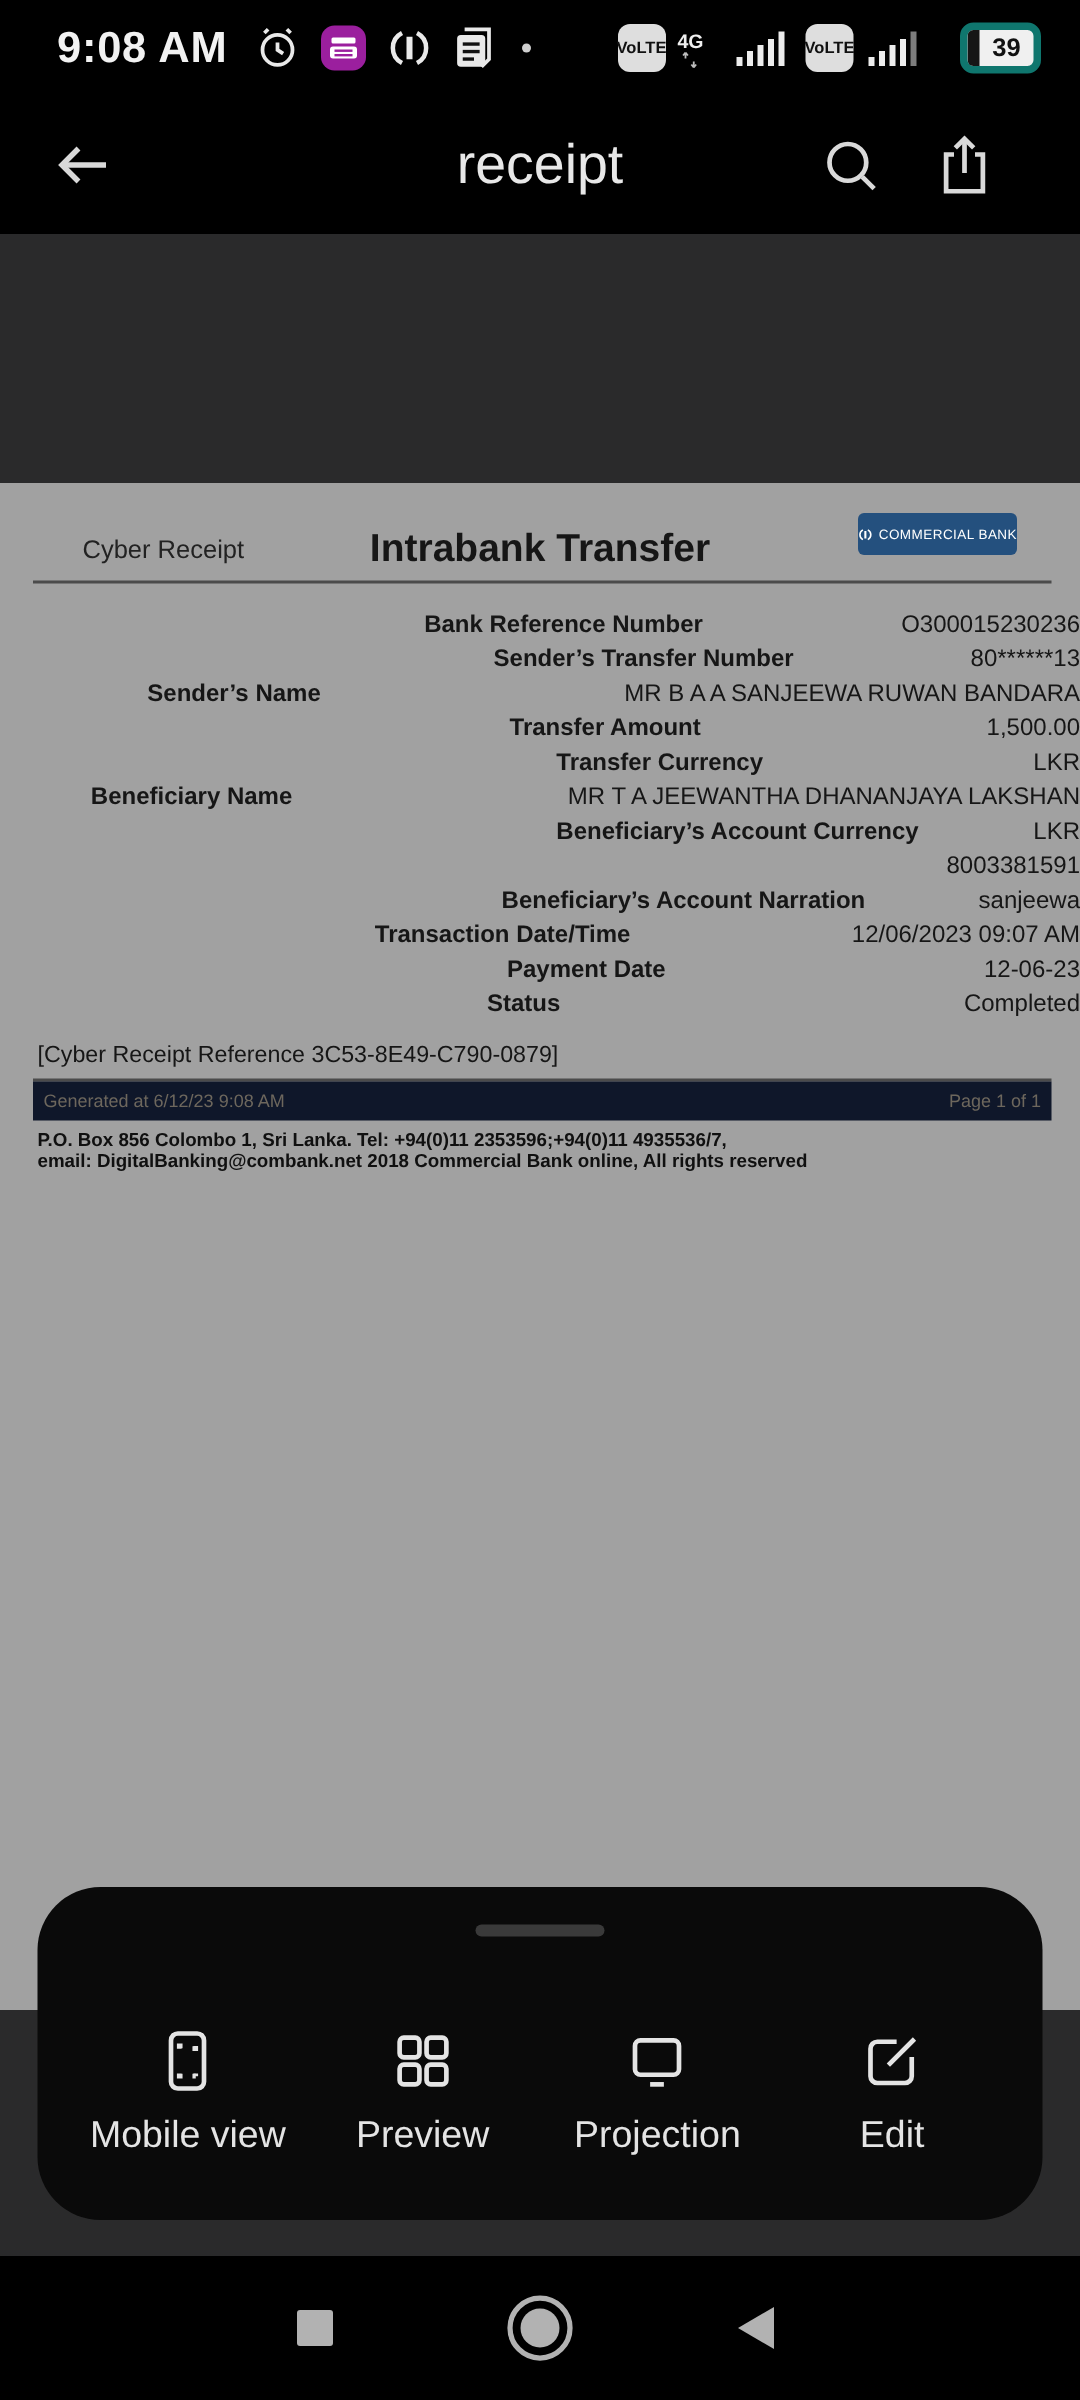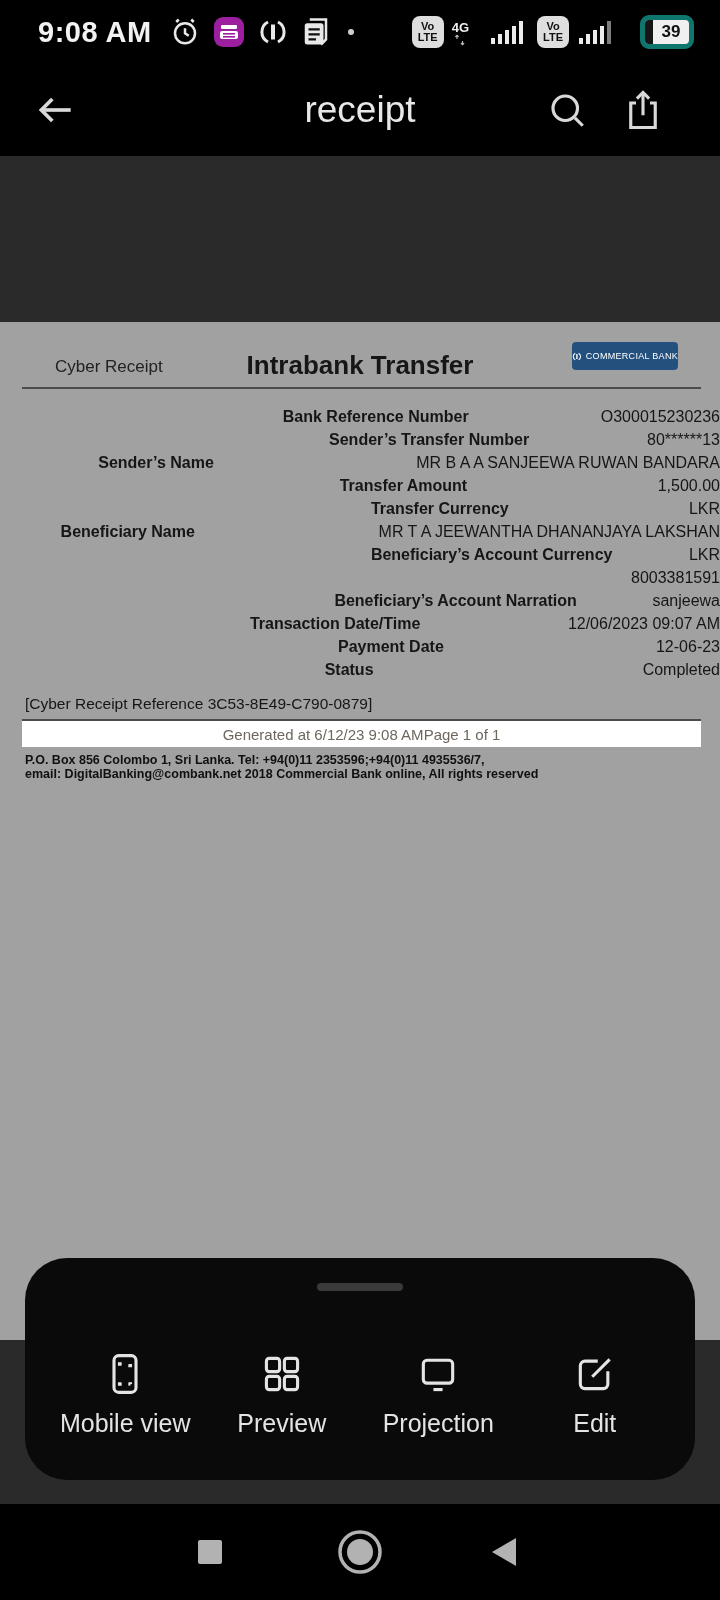--- a/index.html
+++ b/index.html
@@ -6,21 +6,21 @@
   .phone{position:relative;width:720px;height:1600px;background:#000;overflow:hidden;
          font-family:"Liberation Sans",sans-serif;}
 
   
   .status-bar{height:64px;display:flex;align-items:center;padding:0 26px 0 38px;color:#f2f2f2;}
   .sb-time{font-size:29px;font-weight:700;letter-spacing:0.5px;margin-right:18px;}
   .sb-icon{display:inline-flex;align-items:center;justify-content:center;margin-right:13px;}
   .sb-dot{width:6px;height:6px;border-radius:50%;background:#cfcfcf;margin-left:4px;}
   .sb-spacer{flex:1;}
   .volte{width:32px;height:32px;border-radius:8px;background:#dedede;color:#111;
-         display:flex;flex-direction:column;align-items:center;justify-content:center;
+         display:flex;flex-direction:row;align-items:center;justify-content:center;
          font-size:11px;font-weight:700;line-height:11px;margin-left:10px;}
   .netcluster{display:flex;align-items:flex-end;margin-left:8px;}
   .netmeta{display:flex;flex-direction:column;align-items:center;margin-right:20px;}
   .nettype{font-size:13px;font-weight:700;color:#efefef;line-height:13px;}
   .battery{position:relative;width:44px;height:24px;border:5px solid #0f766e;border-radius:9px;
            background:#f0f0f0;margin-left:25px;display:flex;align-items:center;overflow:hidden;}
   .battery::after{content:"";position:absolute;right:-10px;top:6px;width:5px;height:12px;
                   background:#d9d9d9;border-radius:0 3px 3px 0;}
   .batt-fill{width:8px;height:100%;background:#161616;}
   .batt-pct{flex:1;text-align:center;font-size:17px;font-weight:700;color:#111;}
@@ -41,22 +41,22 @@
   .r-title{position:absolute;left:0;right:0;bottom:6px;text-align:center;font-size:26px;font-weight:700;}
   .r-logo{position:absolute;right:42px;top:20px;width:106px;height:28px;background:#24507e;
           border-radius:4px;display:flex;align-items:center;justify-content:center;gap:4px;}
   .r-logo-text{color:#fff;font-size:9px;letter-spacing:0.3px;white-space:nowrap;}
   .r-divider{height:2px;background:#4b4b4b;margin:0 19px 0 22px;}
   .r-fields{padding-top:16px;}
   .f-row{display:flex;align-items:center;height:23px;padding-left:27px;font-size:16px;justify-content:flex-end;}
   .f-label{width:318px;font-weight:700;}
   .f-value{font-weight:400;}
   .r-reference{margin:14px 0 6px 25px;font-size:15.5px;}
-  .r-genbar{height:26px;margin:0 19px 0 22px;background:#ffffff;display:flex;align-items:center;
-            justify-content:center;padding:0 7px;font-size:15px;color:#6d675d;}
+  .r-genbar{height:26px;margin:0 19px 0 22px;background:#0f172a;display:flex;align-items:center;
+            justify-content:space-between;padding:0 7px;font-size:12px;color:#6d675d;}
   .r-address{margin:7px 30px 0 25px;font-size:12.5px;font-weight:700;line-height:13.5px;color:#101010;}
 
   .dark-bottom{height:164px;background:#2a2a2b;}
 
   
   .sheet{position:absolute;left:25px;right:25px;top:1258px;height:222px;background:#0a0a0a;
          border-radius:42px;z-index:5;}
   .sheet-handle{width:86px;height:8px;border-radius:4px;background:#3a3a3a;margin:25px auto 0;cursor:grab;}
   .sheet-actions{display:flex;justify-content:space-between;padding:0 22px;margin-top:60px;}
   .action{width:157px;display:flex;flex-direction:column;align-items:center;gap:13px;

